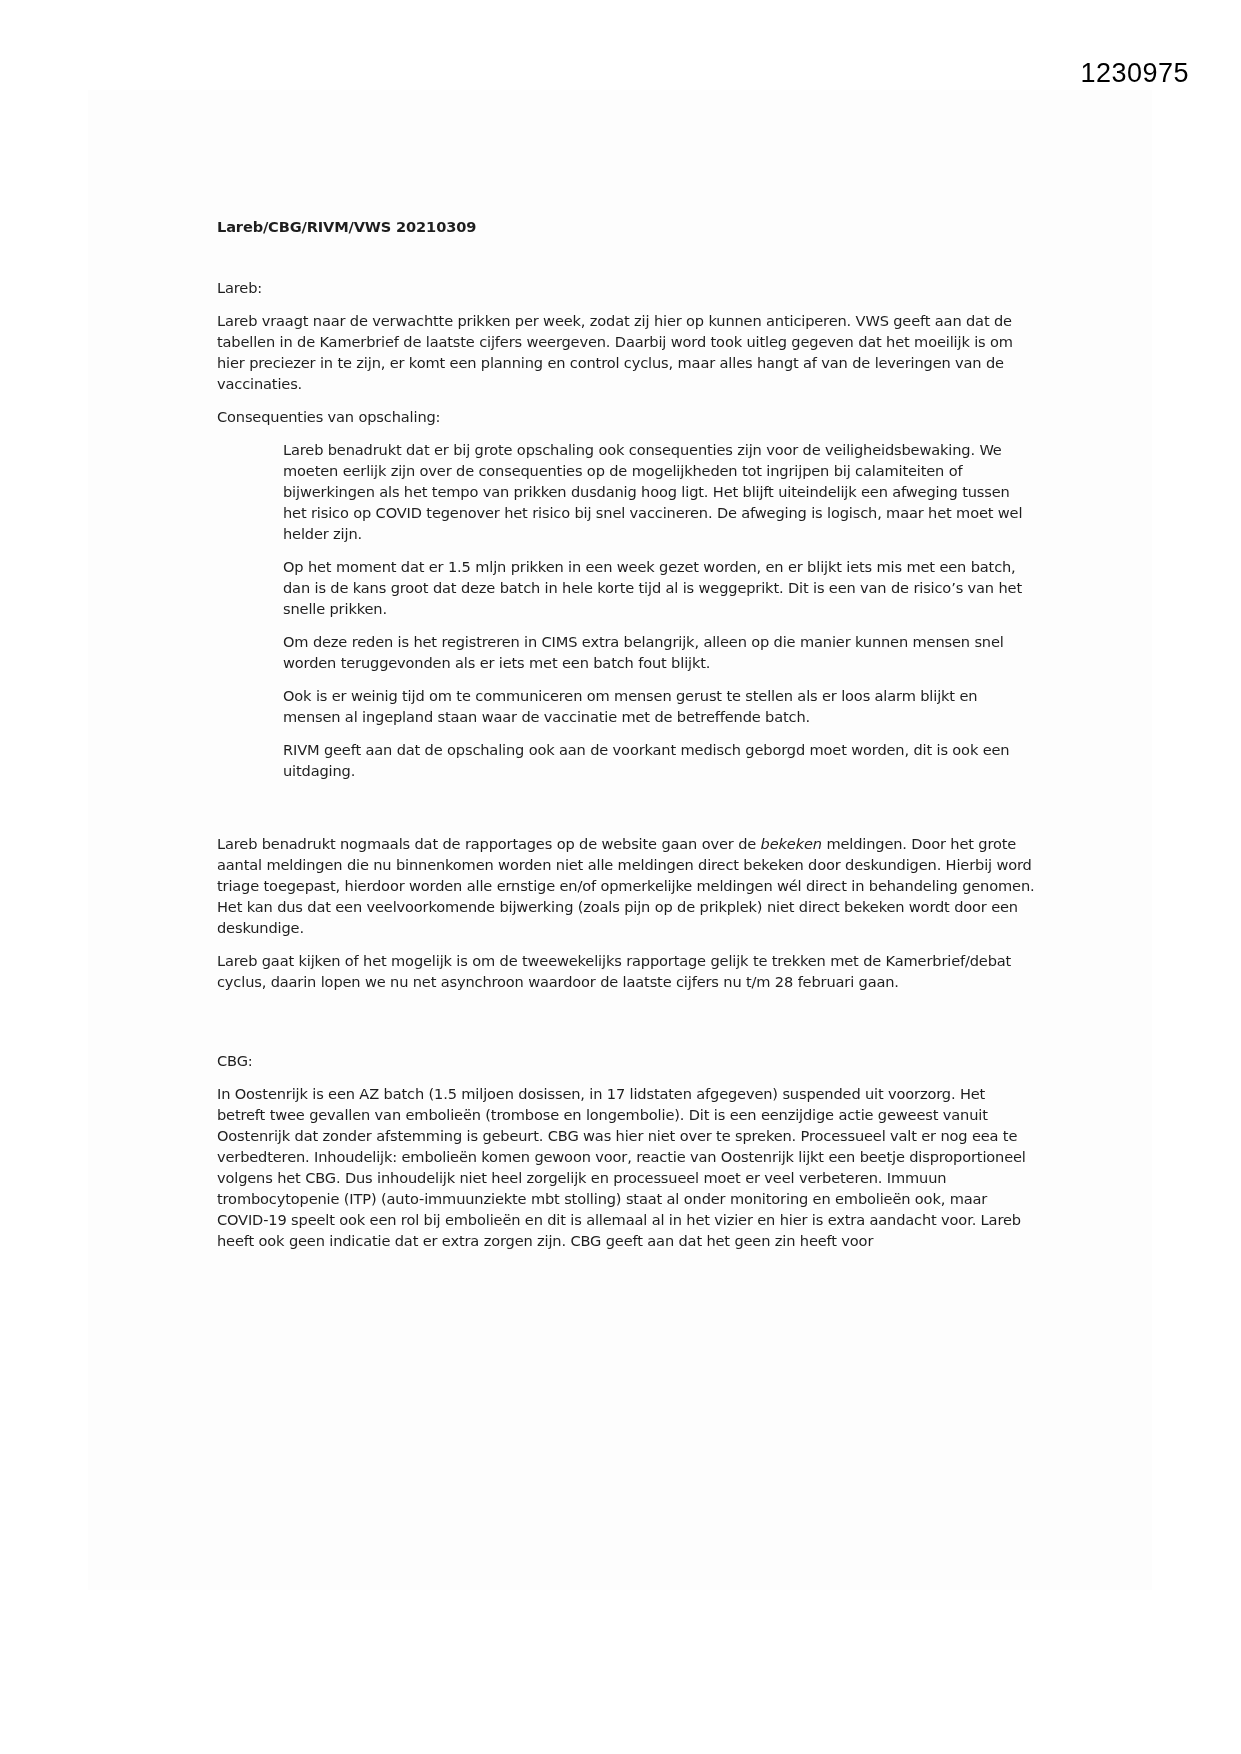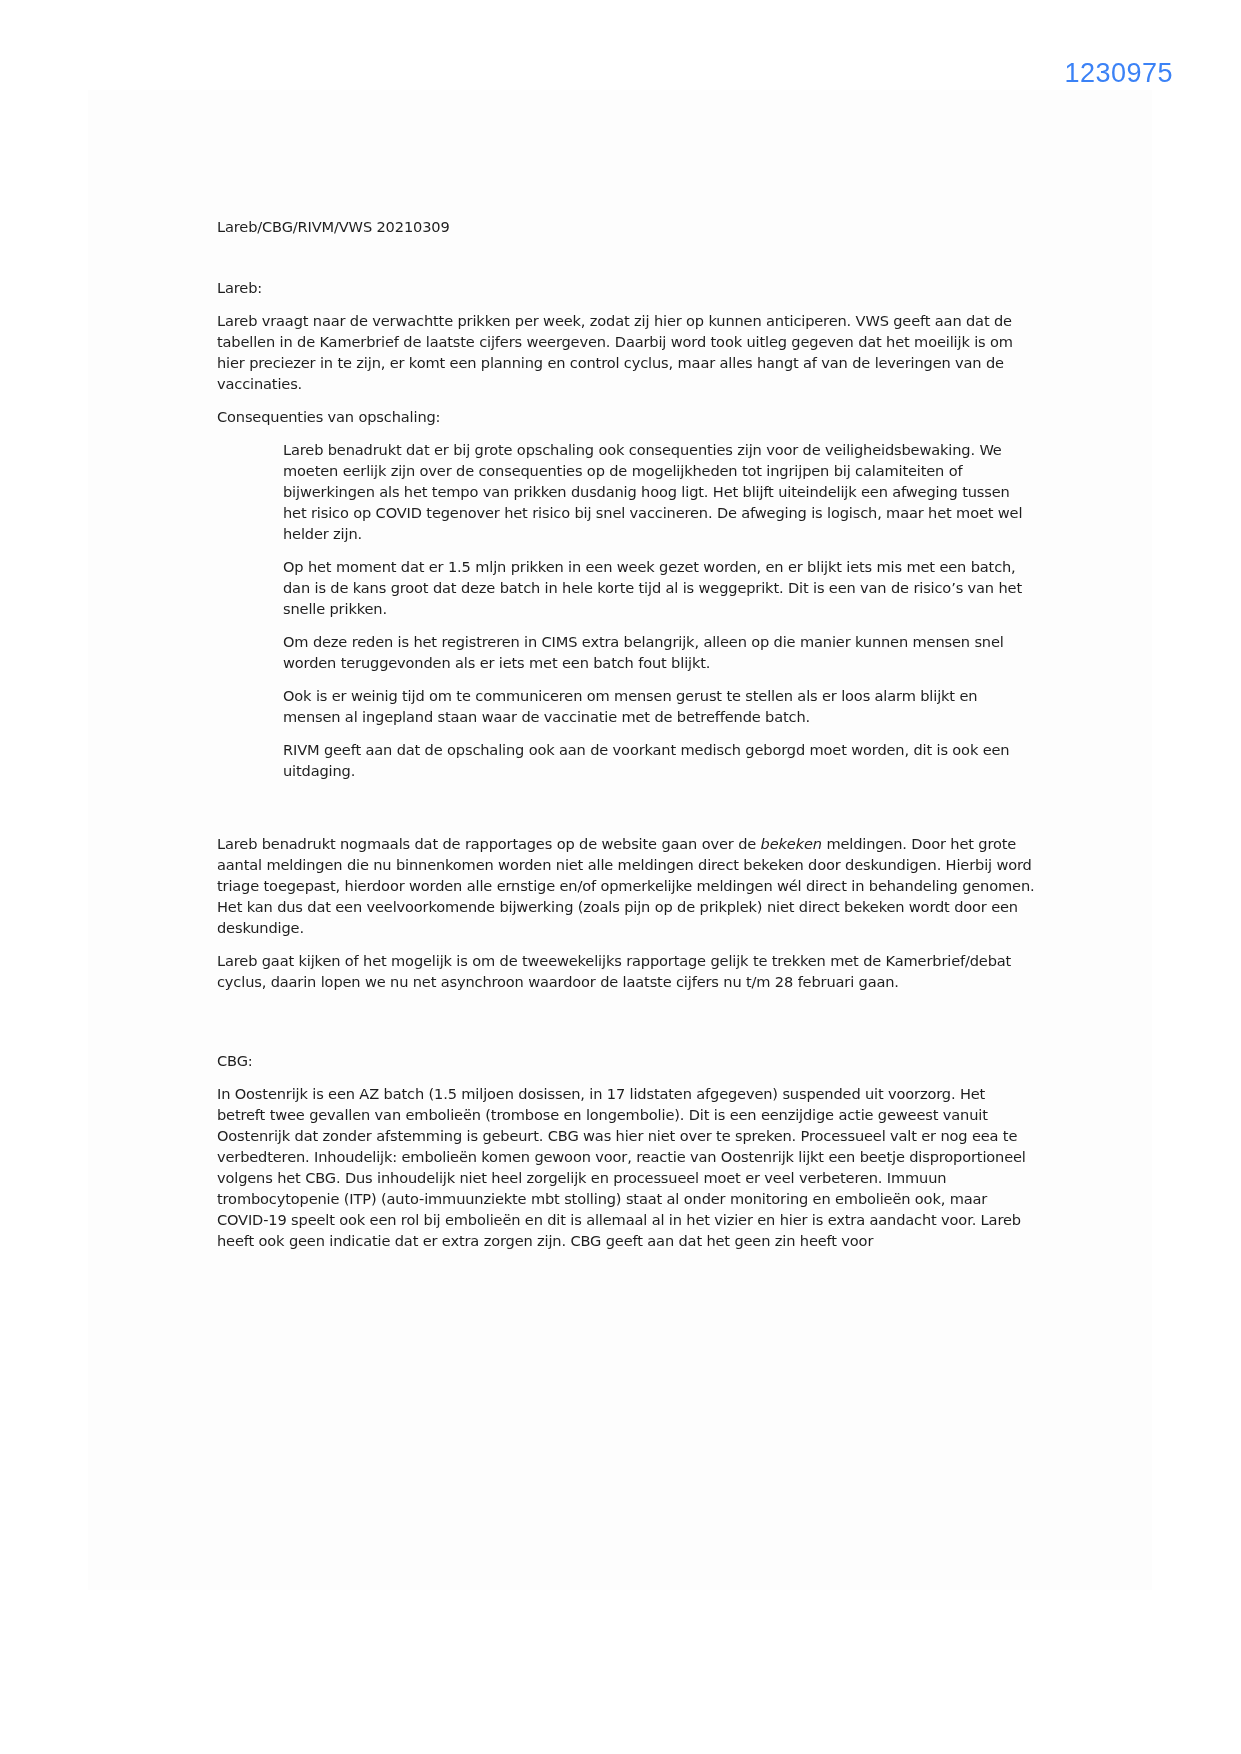--- a/index.html
+++ b/index.html
@@ -11,24 +11,24 @@
       width: 1241px;
       height: 1754px;
       position: relative;
       overflow: hidden;
       font-family: "DejaVu Sans", sans-serif;
       color: #1e1e1e;
     }
     .doc-number {
       position: absolute;
       top: 58px;
-      right: 68px;
+      right: 52px;
       font-family: "Liberation Sans", sans-serif;
       font-size: 27px;
-      color: #3b82f6;
+      color: #000000;
       letter-spacing: 0.5px;
     }
     .scan-region {
       position: absolute;
       left: 88px;
       top: 90px;
       width: 1064px;
       height: 1500px;
       background: #fdfdfd;
     }
@@ -37,21 +37,21 @@
       left: 217px;
       top: 216px;
       width: 820px;
       font-size: 14.6px;
       line-height: 21px;
       letter-spacing: -0.15px;
     }
     .content p {
       margin: 0 0 12px 0;
     }
-    .title { margin-bottom: 0 !important; }
+    .title { margin-bottom: 0 !important; font-weight: bold; }
     .gap-lg { height: 40px; }
     .gap-xl { height: 46px; }
     .indent {
       margin-left: 66px !important;
       width: 752px;
     }
     em { font-style: italic; }
   </style>
 </head>
 <body>

